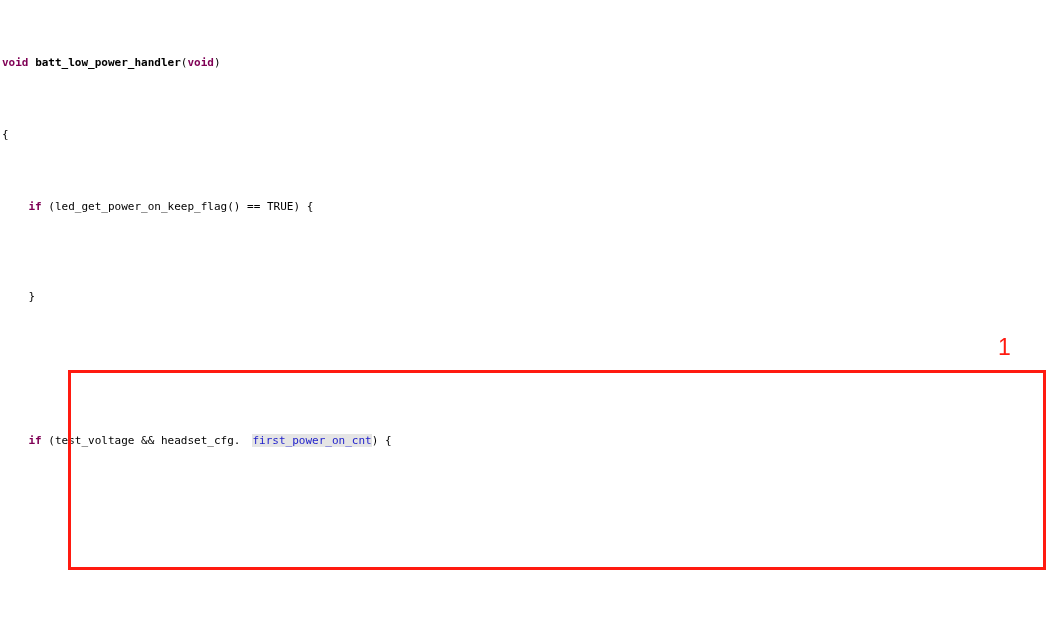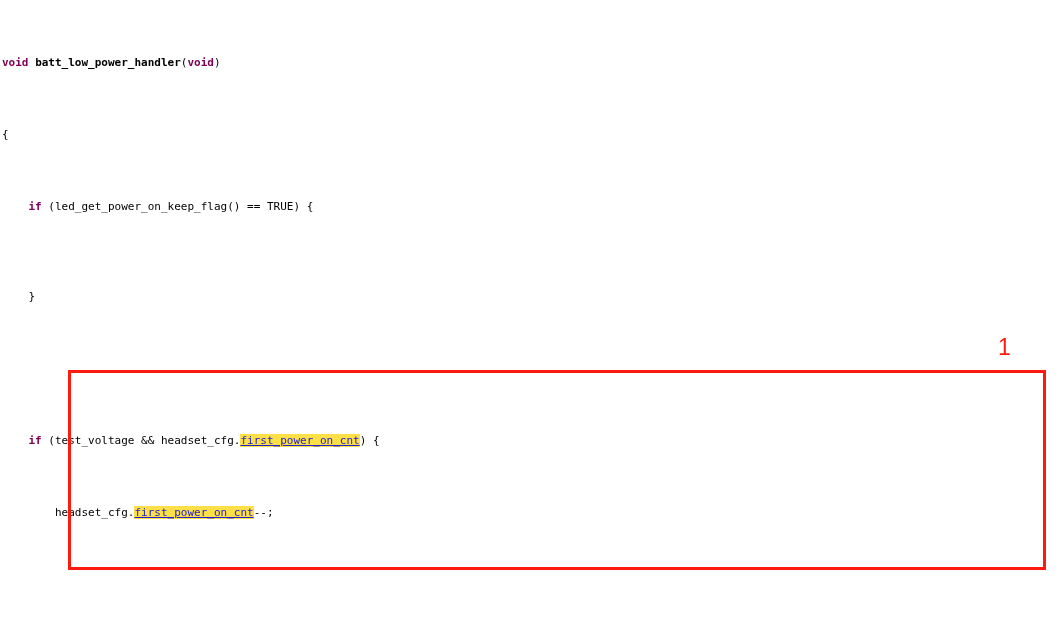--- a/index.html
+++ b/index.html
@@ -8,21 +8,21 @@
     font-family:"DejaVu Sans Mono","Liberation Mono",monospace;
   }
   #code{
     position:absolute;left:0;top:0;width:1060px;height:628px;
     font-size:11px;line-height:18px;white-space:pre;
     color:#000000;letter-spacing:0px;
   }
   .ln{height:18px;padding-left:2px;position:relative;white-space:pre;}
   .kw{color:#7f0055;font-weight:bold;}
   .fn{color:#000000;font-weight:bold;}
-  .hl-blue{background:#fde047;color:#2222cc;text-decoration:underline;}
+  .hl-blue{background:#e5e5e5;color:#2222cc;margin-left:12px;}
   #redbox{
     position:absolute;left:68px;top:370px;width:978px;height:200px;
     border:3px solid #ff1a10;box-sizing:border-box;pointer-events:none;
   }
   #marker1{
     position:absolute;left:998px;top:336px;
     color:#ff1a10;font-family:"Liberation Sans",sans-serif;
     font-size:23px;font-weight:normal;line-height:23px;
   }
 </style>
@@ -37,21 +37,20 @@
 
   <div class="ln">    <span class="kw">if</span> (led_get_power_on_keep_flag() == TRUE) {</div>
 
 
   <div class="ln">    }</div>
 
   <div class="ln"> </div>
 
   <div class="ln">    <span class="kw">if</span> (test_voltage &amp;&amp; headset_cfg.<span class="hl-blue">first_power_on_cnt</span>) {</div>
 
-  <div class="ln">        headset_cfg.<span class="hl-blue">first_power_on_cnt</span>--;</div>
 
   
 
   
 
   
 
   
 
   

